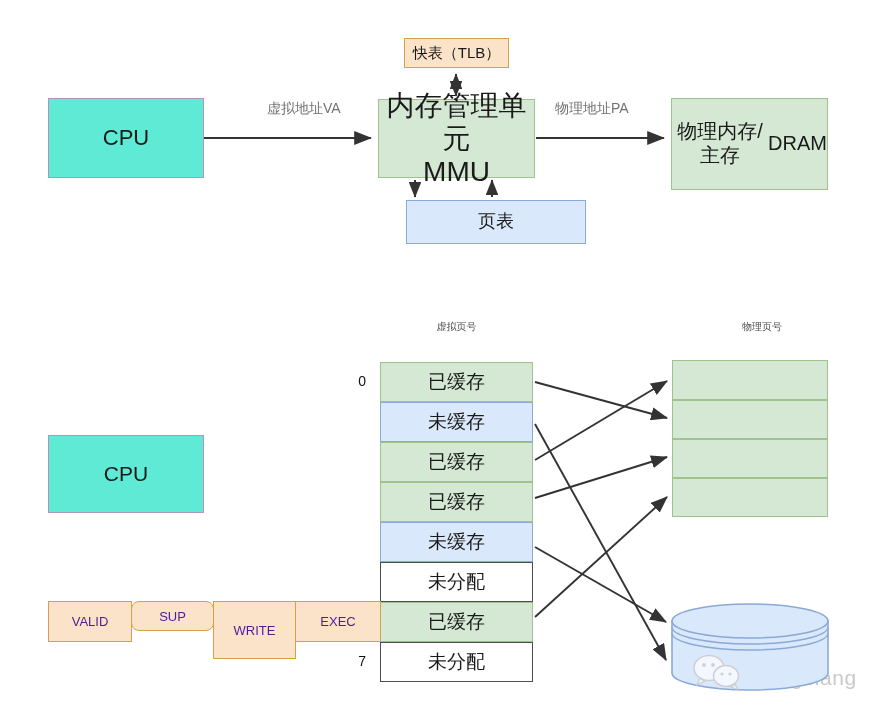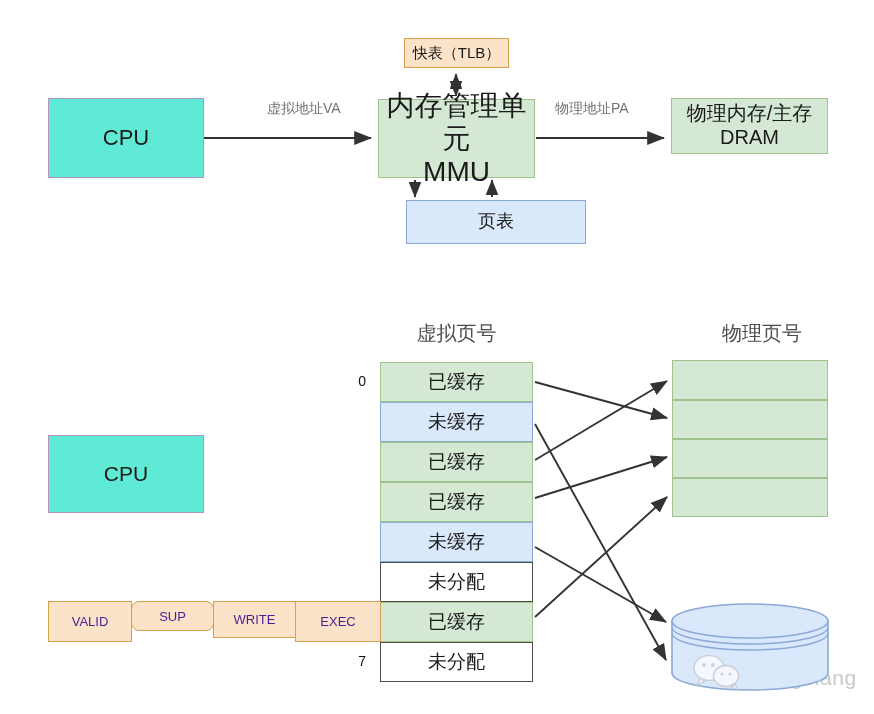--- a/index.html
+++ b/index.html
@@ -33,21 +33,21 @@
   .fill-orange { background: #fae3c8; border: 1.4px solid #d6a14a; }
   .fill-white  { background: #ffffff; border: 1.4px solid #4d4d4d; }
   .edge-label {
     position: absolute;
     font-size: 14px;
     color: #737373;
     white-space: nowrap;
   }
   .col-title {
     position: absolute;
-    font-size: 20px;
+    font-size: 10px;
     color: #4d4d4d;
     white-space: nowrap;
     text-align: center;
   }
   .idx {
     position: absolute;
     font-size: 14px;
     color: #111;
     text-align: right;
     width: 26px;
@@ -94,21 +94,21 @@
 
   <div class="box fill-green" style="left:378px; top:99px; width:157px; height:79px; font-size:28px; flex-direction:column;">
     <span>内存管理单元</span>
     <span>MMU</span>
   </div>
 
   <div class="box fill-blue" style="left:378px; top:200px; width:180px; height:44px; font-size:18px;margin-left:28px;">
     <span>页表</span>
   </div>
 
-  <div class="box fill-green" style="left:671px; top:98px; width:157px; height:56px; font-size:20px; flex-direction:column;">
+  <div class="box fill-green" style="left:671px; top:98px; width:157px; height:92px; font-size:20px; flex-direction:row;">
     <span>物理内存/主存</span>
     <span>DRAM</span>
   </div>
 
   <div class="edge-label" style="left:267px; top:100px;">虚拟地址VA</div>
   <div class="edge-label" style="left:555px; top:100px;">物理地址PA</div>
 
   <div class="col-title" style="left:380px; top:320px; width:153px;">虚拟页号</div>
   <div class="col-title" style="left:684px; top:320px; width:156px;">物理页号</div>
 
@@ -143,21 +143,21 @@
 
   <div class="idx" style="left:340px; top:373px;">0</div>
   <div class="idx" style="left:340px; top:653px;">7</div>
 
   <div class="attr-cell" style="left:48px; top:601px; width:84px; height:41px;">
     <span>VALID</span>
   </div>
   <div class="attr-cell" style="left:131px; top:601px; width:83px; height:30px;border-radius:8px;">
     <span>SUP</span>
   </div>
-  <div class="attr-cell" style="left:213px; top:601px; width:83px; height:37px;">
+  <div class="attr-cell" style="left:213px; top:601px; width:83px; height:58px;">
     <span>WRITE</span>
   </div>
   <div class="attr-cell" style="left:295px; top:601px; width:86px; height:41px;">
     <span>EXEC</span>
   </div>
 
   <div class="box fill-green" style="left:672px; top:360px; width:156px; height:40px;">
     <span></span>
   </div>
   <div class="box fill-green" style="left:672px; top:400px; width:156px; height:39px;">

